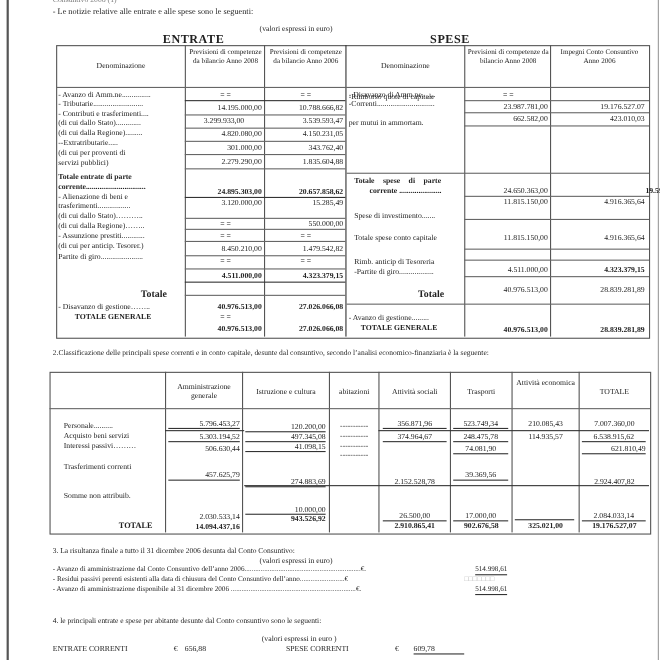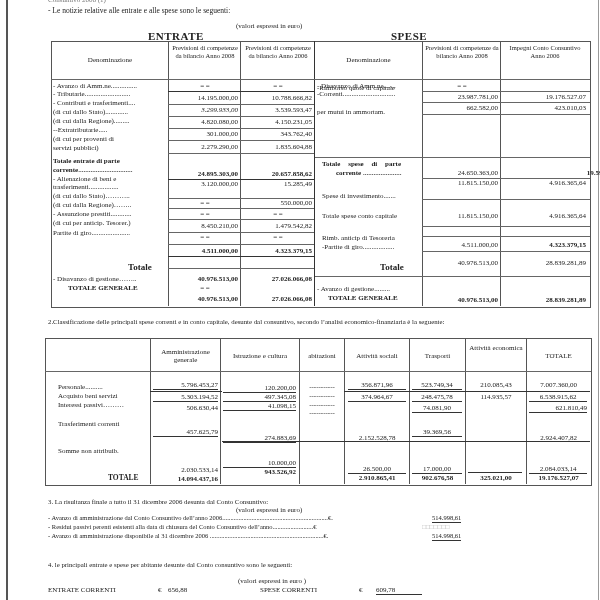--- a/index.html
+++ b/index.html
@@ -51,21 +51,21 @@
   <div class="abs t c" style="left:162px;top:82px;width:70px;">=      =</div>
   <div class="abs t c" style="left:234px;top:82px;width:72px;">=      =</div>
   <div class="hl2" style="left:160px;top:91px;width:146px;"></div>
 
   <div class="abs t" style="left:45px;top:90px;">- Tributarie..........................</div>
   <div class="abs t r" style="left:162px;top:94px;width:68px;">14.195.000,00</div>
   <div class="abs t r" style="left:234px;top:94px;width:70px;">10.788.666,82</div>
   <div class="hl" style="left:160px;top:104px;width:146px;"></div>
 
   <div class="abs t" style="left:45px;top:99px;">- Contributi e trasferimenti....</div>
-  <div class="abs t r" style="left:162px;top:106px;width:68px;font-style:italic;">3.299.933,00</div>
+  <div class="abs t r" style="left:162px;top:106px;width:52px;">3.299.933,00</div>
   <div class="abs t r" style="left:234px;top:106px;width:70px;">3.539.593,47</div>
   <div class="hl" style="left:160px;top:116px;width:146px;"></div>
 
   <div class="abs t" style="left:45px;top:108px;">  (di cui dallo Stato).............</div>
   <div class="abs t r" style="left:162px;top:118px;width:68px;">4.820.080,00</div>
   <div class="abs t r" style="left:234px;top:118px;width:70px;">4.150.231,05</div>
   <div class="hl" style="left:160px;top:128px;width:146px;"></div>
 
   <div class="abs t" style="left:45px;top:117px;">  (di cui dalla Regione).........</div>
   <div class="abs t r" style="left:162px;top:130px;width:68px;">301.000,00</div>

